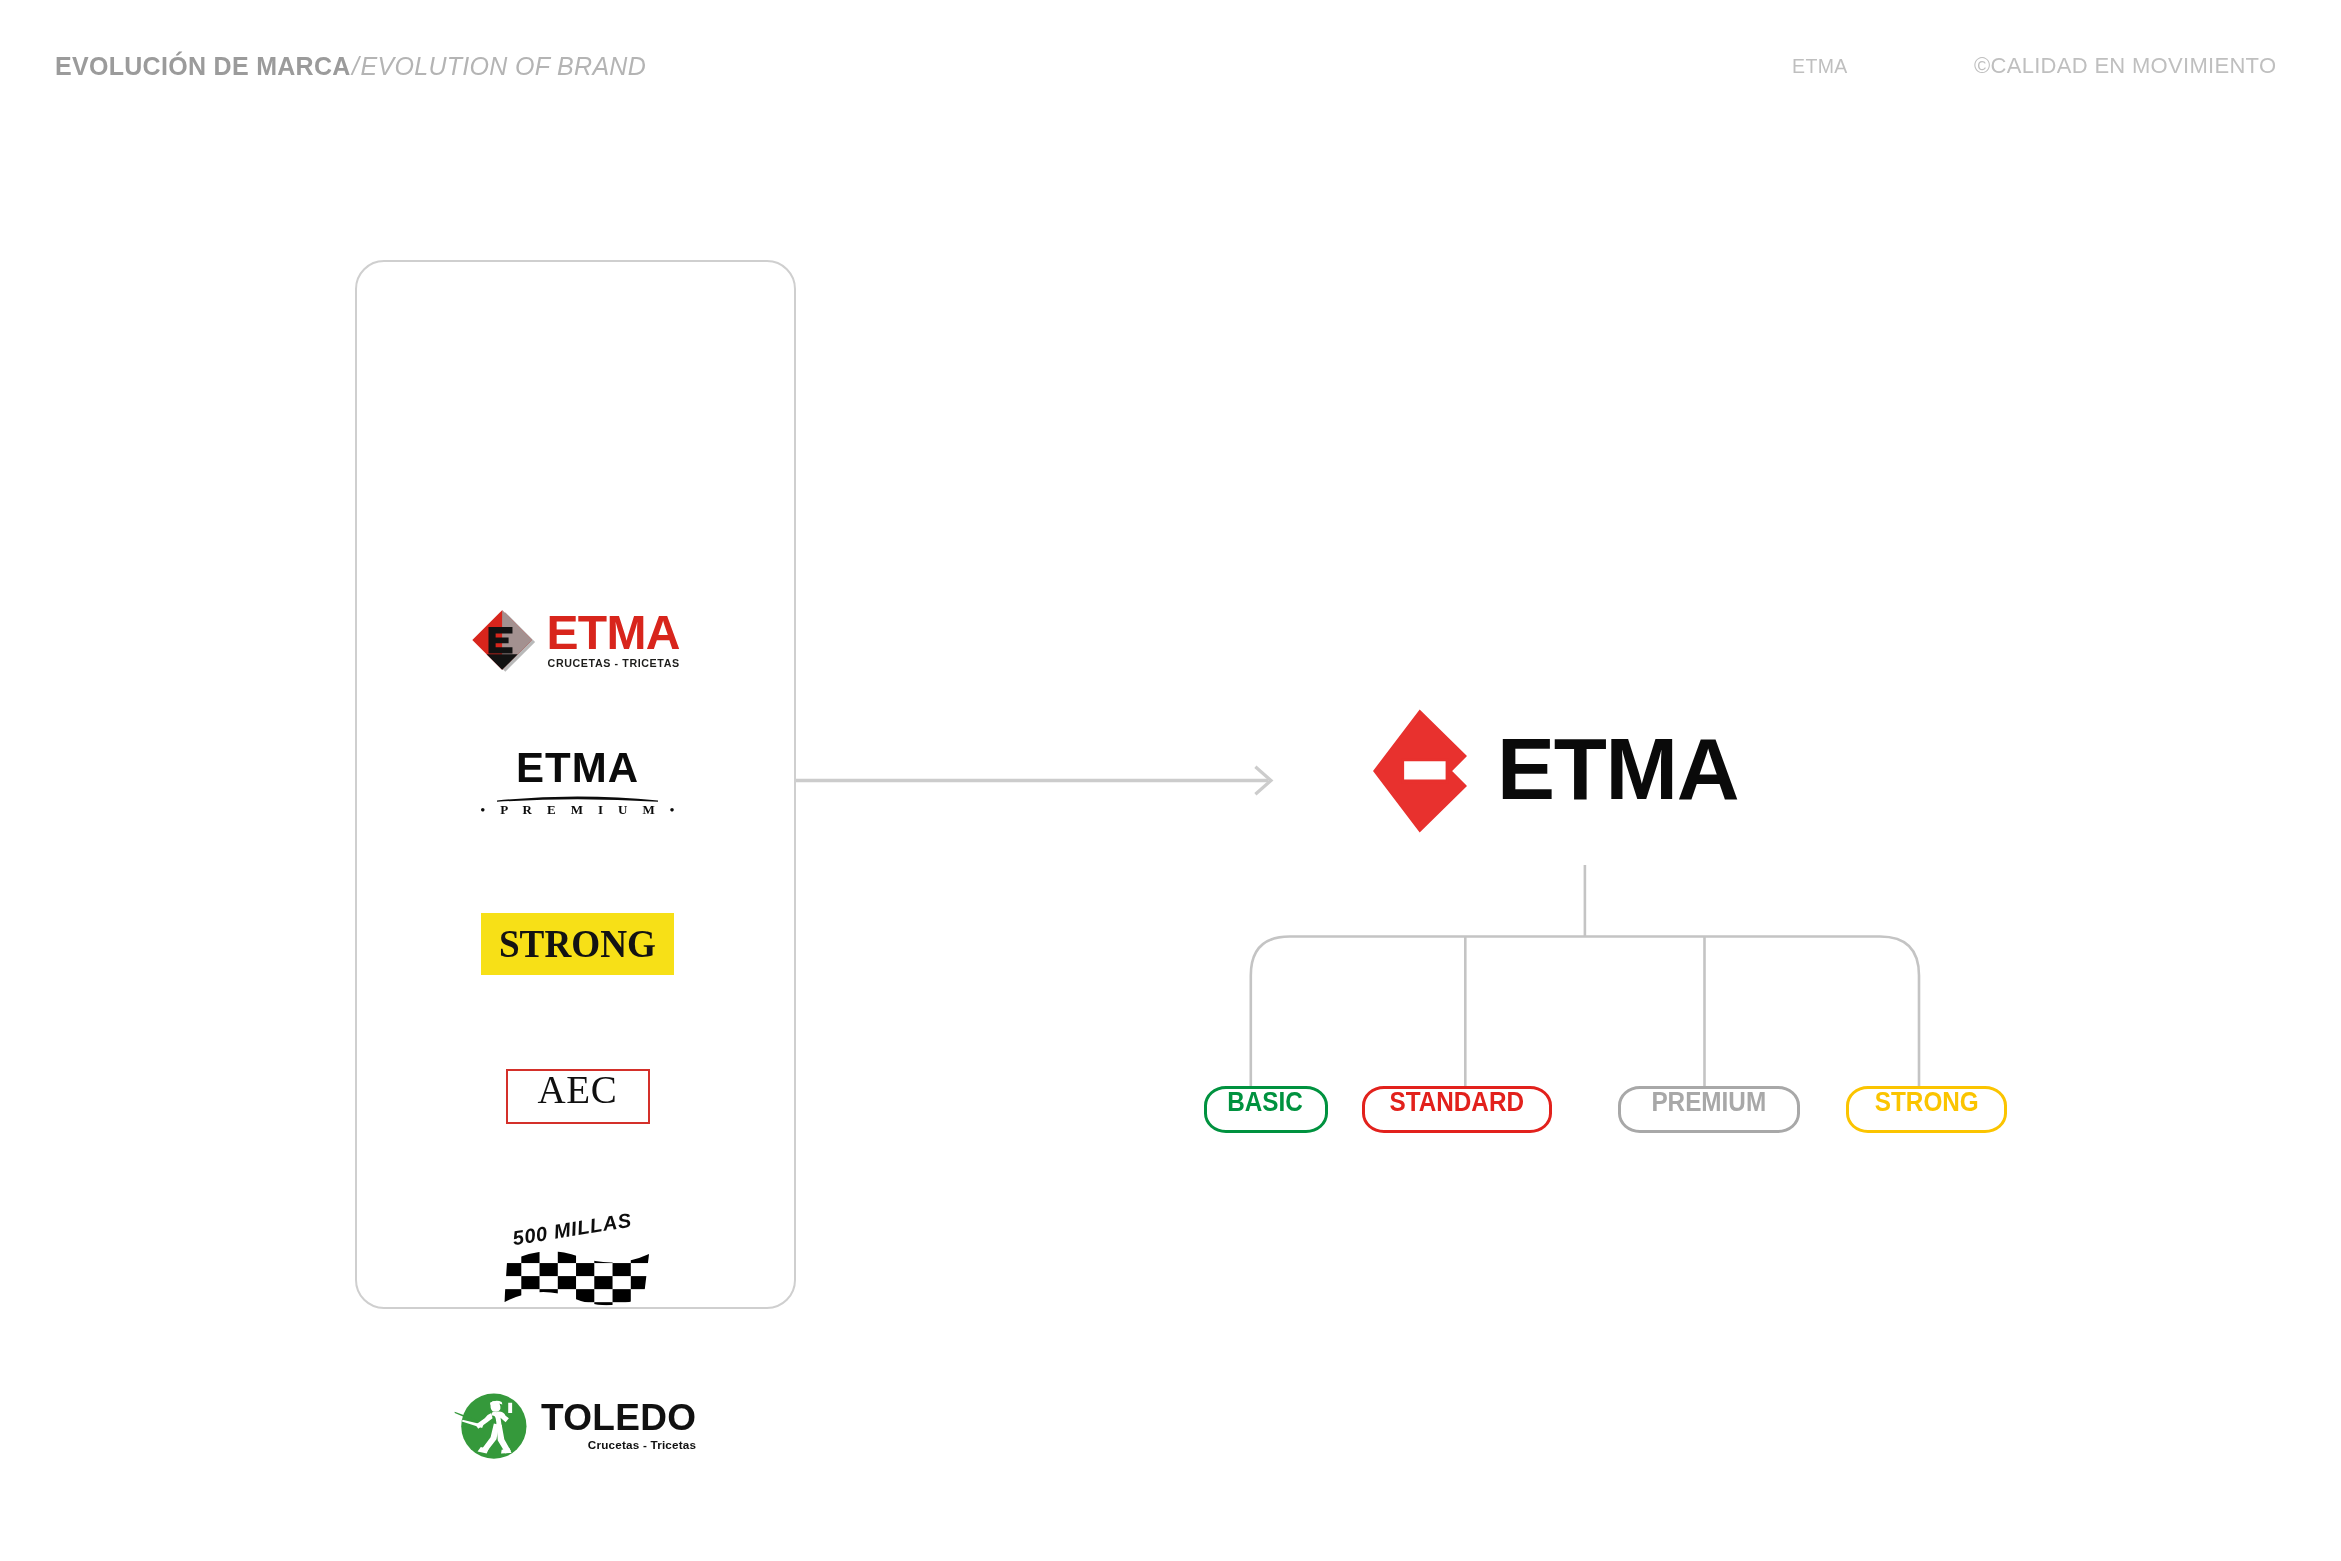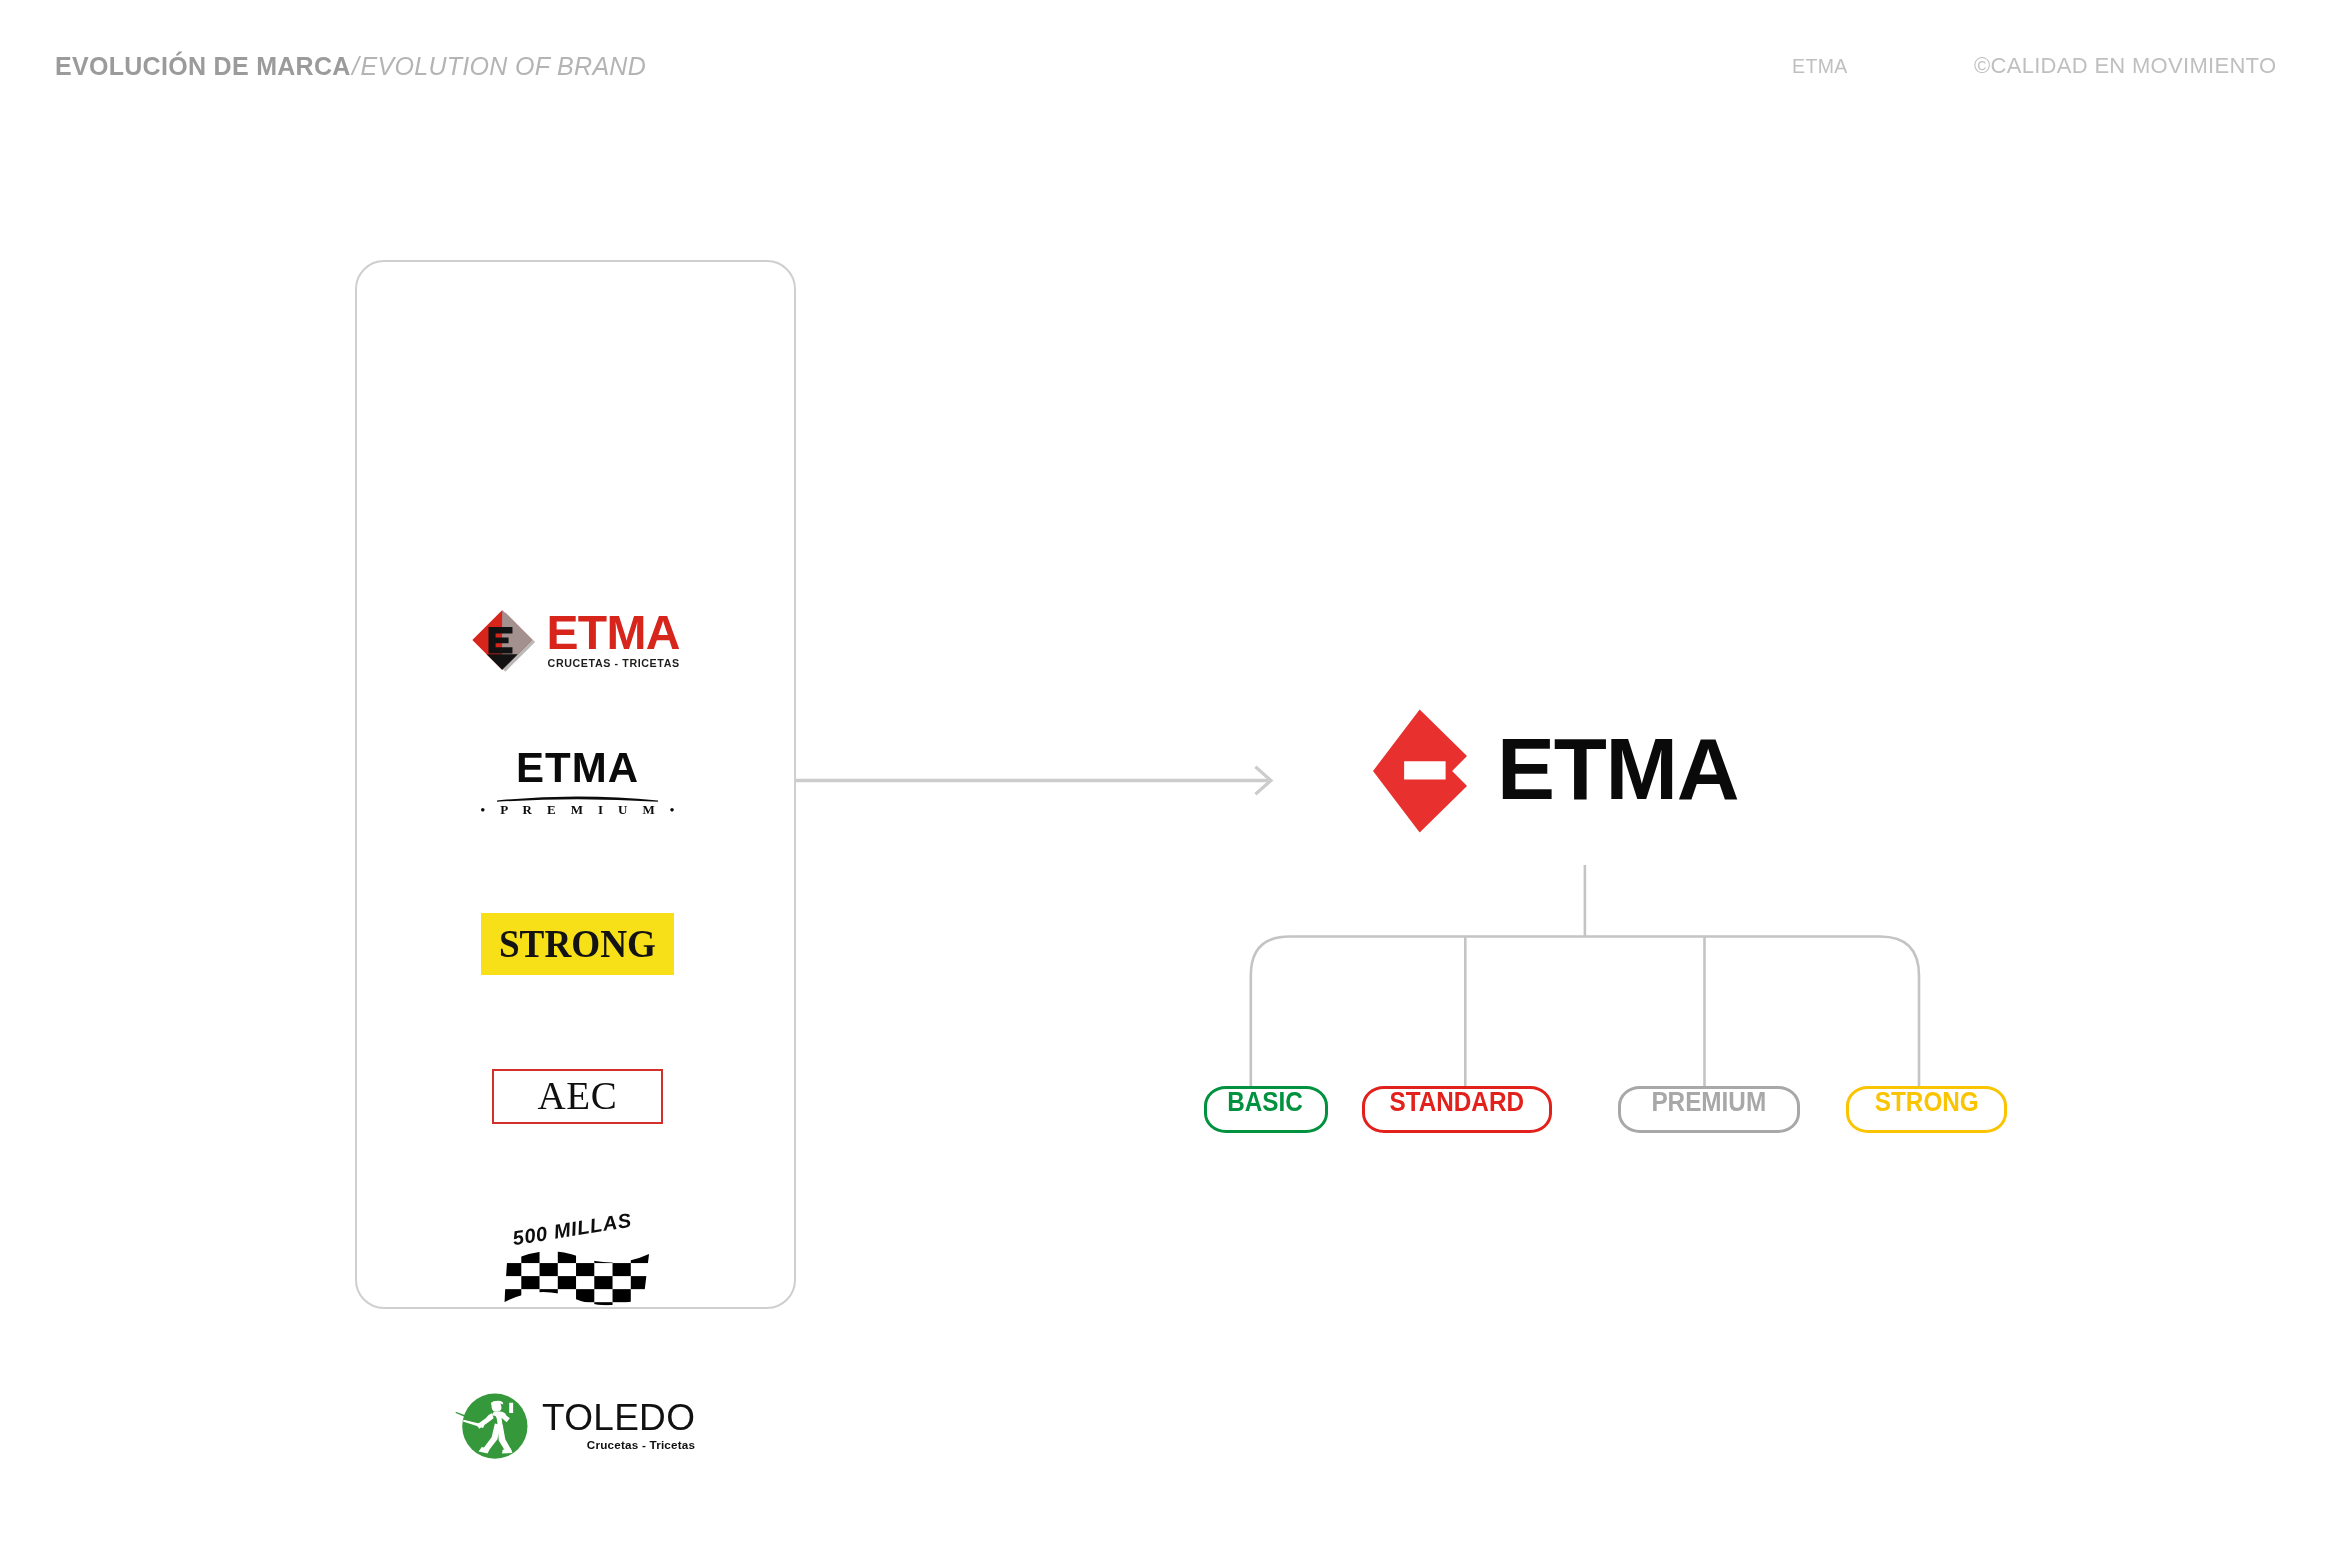--- a/index.html
+++ b/index.html
@@ -164,24 +164,23 @@
     color: #131313;
     letter-spacing: 0px;
     transform: scaleX(0.93);
     line-height: 1;
   }
 
   
   #legacy-logo-aec { top: 795px; height: 78px; }
   .aec-box {
     border: 2.6px solid #d4302a;
-    width: 171px;
+    width: 144px;
     height: 55px;
     display: flex;
-    align-items: center;
     justify-content: center;
     box-sizing: border-box;
   }
   .aec-word {
     font-family: "Liberation Serif", serif;
     font-size: 39px;
     color: #101010;
     letter-spacing: 0.7px;
     line-height: 1;
     transform: translateY(-1.3px);
@@ -218,21 +217,21 @@
   .toledo-wrap {
     display: flex;
     align-items: center;
     gap: 10.4px;
     transform: translateX(-2.6px);
   }
   .toledo-badge { width: 77px; height: 77px; position: relative; }
   .toledo-text { position: relative; }
   .toledo-word {
     font-size: 37px;
-    font-weight: 400;
+    font-weight: 700;
     color: #111111;
     letter-spacing: 0.3px;
     line-height: 1;
     font-family: "Liberation Sans", sans-serif;
   }
   .toledo-sub {
     font-size: 11.7px;
     font-weight: 700;
     color: #111111;
     letter-spacing: 0.2px;

